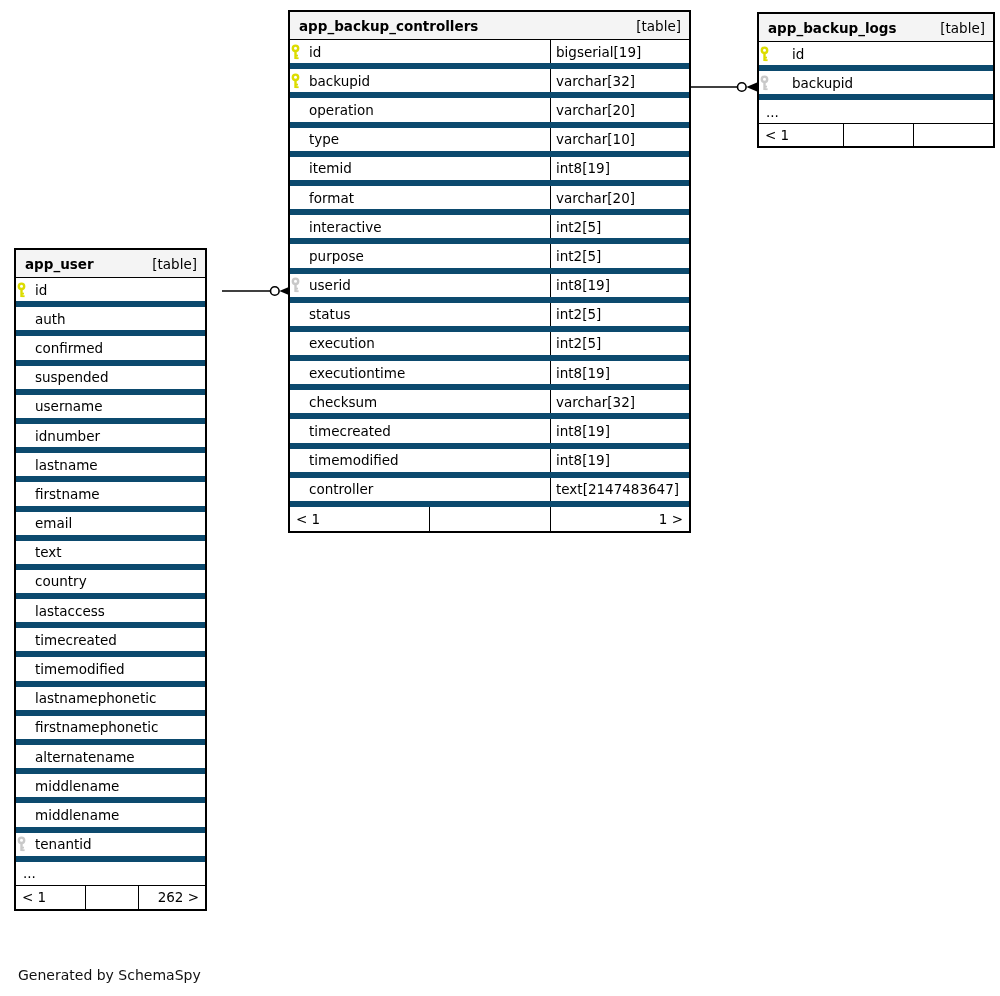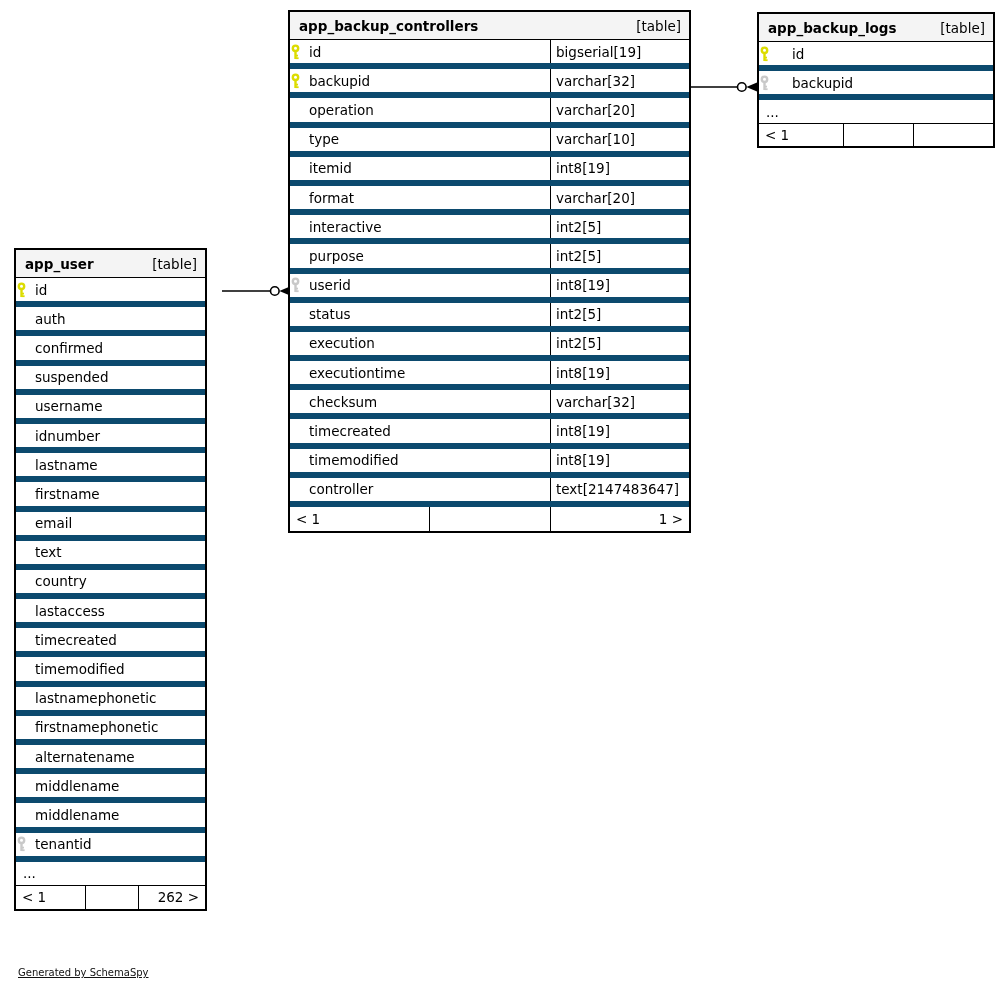--- a/index.html
+++ b/index.html
@@ -100,24 +100,23 @@
   .tbl-logs .tbl-footer  { height: 22px; }
   .tbl-logs .cell-left   { width: 85px; }
   .tbl-logs .cell-mid    { width: 70px; }
 
   .connector { position: absolute; }
 
   .generated-by {
     position: absolute;
     left: 18px;
     top: 967px;
-    font-size: 10px;
+    font-size: 14px;
     color: #111;
     white-space: nowrap;
-    text-decoration: underline;
   }
 </style>
 </head>
 <body>
 
 <div class="table-box tbl-user no-types" style="left:14px; top:248px; width:193px;">
   <div class="tbl-header">
     <span class="tbl-name">app_user</span>
     <span class="tbl-type-label">[table]</span>
   </div>

